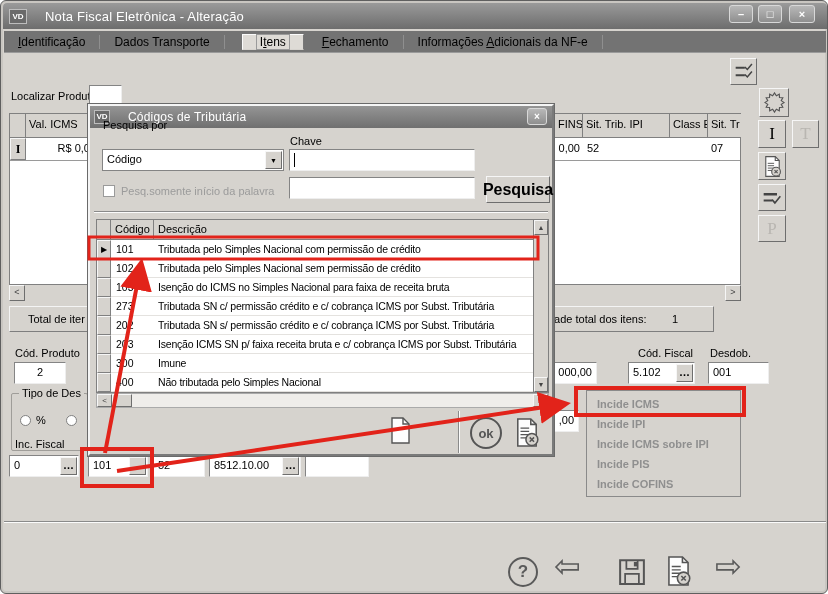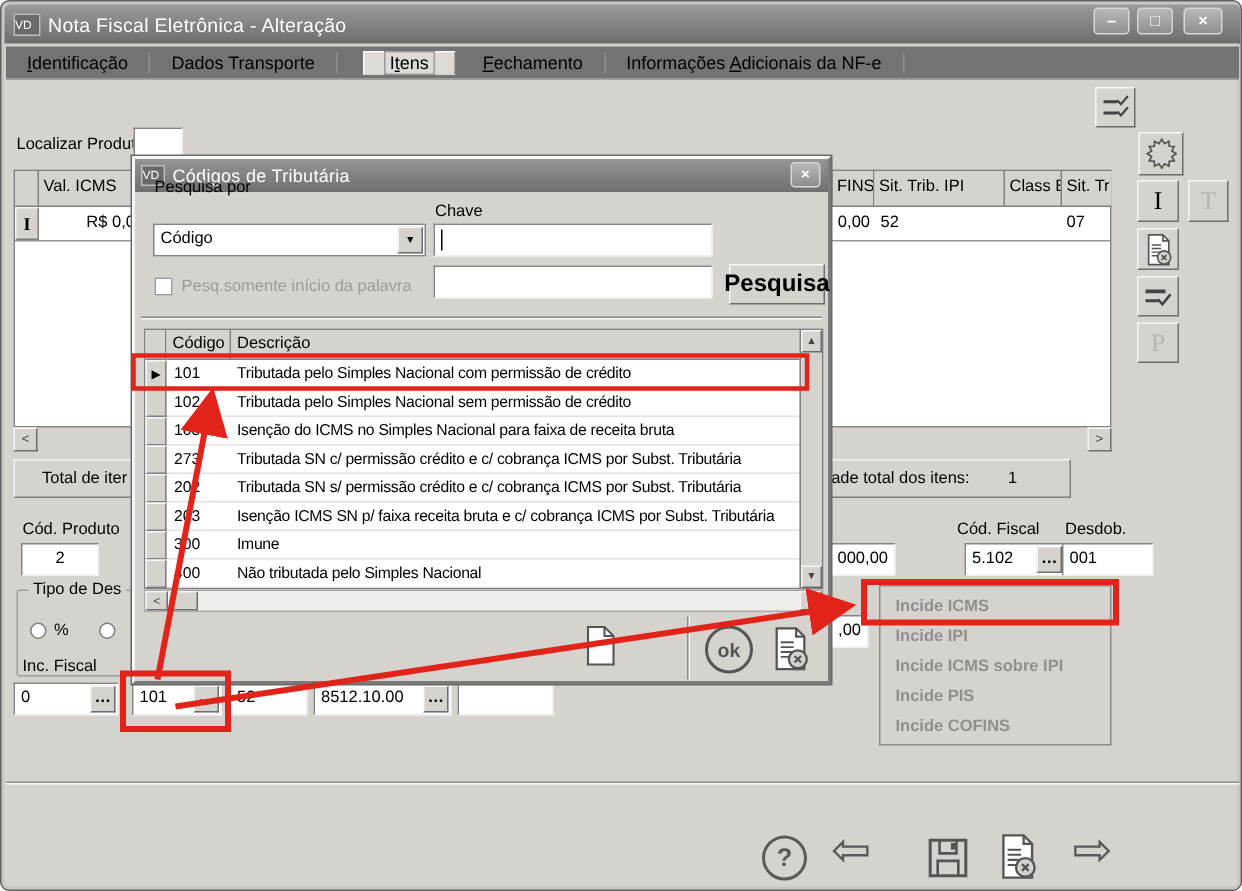--- a/index.html
+++ b/index.html
@@ -7,22 +7,22 @@
   #stage{position:relative;width:828px;height:594px;background:#d6d3ce;
          font-family:"Liberation Sans",sans-serif;font-size:11px;color:#000;
          border:1px solid #5f5f5f;border-radius:6px;overflow:hidden;
          box-shadow:inset 0 0 0 2px #c9c6c1;}
   .abs{position:absolute;}
   
   .titlebar{left:2px;top:2px;width:824px;height:26px;
             background:linear-gradient(#9a9a9a,#6d6d6d);
             border-radius:4px 4px 0 0;display:flex;align-items:center;padding:0 6px;}
   .vdicon{display:inline-block;width:18px;height:15px;background:#6a6a6a;
-          border:1px solid #bdbdbd;color:#fff;font-size:8px;font-weight:normal;
-          text-align:left;line-height:13px;margin-right:5px;}
+          border:1px solid #bdbdbd;color:#fff;font-size:8px;font-weight:bold;
+          text-align:center;line-height:13px;margin-right:18px;}
   .wtitle{color:#fff;font-size:13px;letter-spacing:.2px;}
   .winbtn{width:24px;height:18px;top:4px;background:linear-gradient(#b8b8b8,#8f8f8f);
           border:1px solid #d8d8d8;border-radius:3px;color:#fff;font-size:11px;
           font-weight:bold;text-align:center;line-height:16px;cursor:default;}
   
   .tabbar{left:3px;top:30px;width:822px;height:22px;display:flex;align-items:center;
           border-bottom:1px solid #9a9a9a;background:#737373;}
   .tab{padding:0 14px;display:flex;align-items:center;border-right:1px solid #8f8f8f;
        font-size:12px;white-space:nowrap;}
   .tab.sel{background:#dedbd6;border:1px solid;border-color:#fbfbfb #777 #d6d3ce #fbfbfb;
@@ -242,21 +242,21 @@
   </div>
   <div class="field abs" style="left:304px;top:454px;width:64px;height:22px;">
     <span class="fv"></span>
   </div>
 
   <span class="lbl abs" style="left:550px;top:346px;">l</span>
   <div class="field abs" style="left:540px;top:361px;width:56px;height:22px;">
     <span class="fv r">000,00</span>
   </div>
   <span class="lbl abs" style="left:637px;top:346px;">Cód. Fiscal</span>
-  <div class="field abs" style="left:642px;top:361px;width:67px;height:22px;">
+  <div class="field abs" style="left:627px;top:361px;width:67px;height:22px;">
     <span class="fv">5.102</span>
     <span class="fbtn">…</span>
   </div>
   <span class="lbl abs" style="left:709px;top:346px;">Desdob.</span>
   <div class="field abs" style="left:707px;top:361px;width:61px;height:22px;">
     <span class="fv">001</span>
   </div>
   <div class="field abs" style="left:540px;top:409px;width:38px;height:22px;">
     <span class="fv r">,00</span>
   </div>

